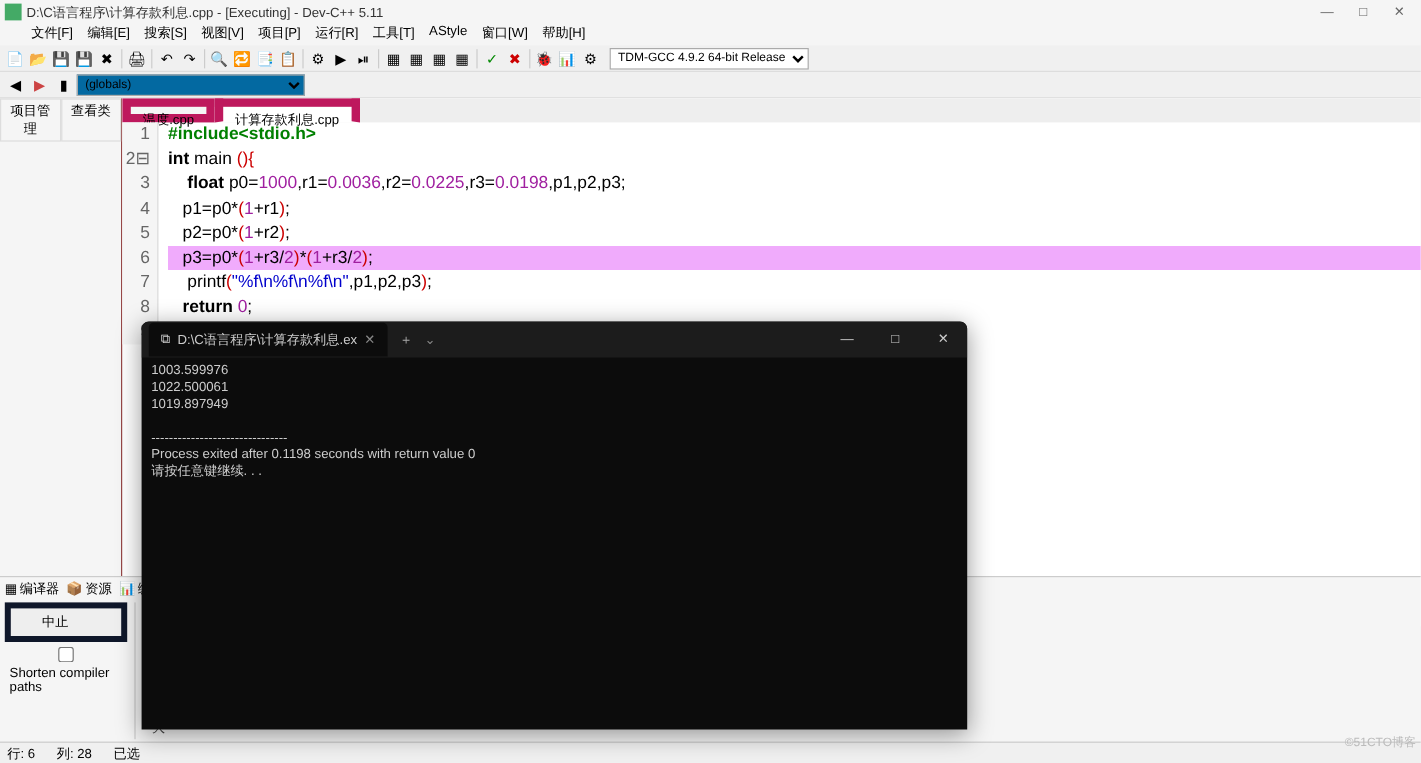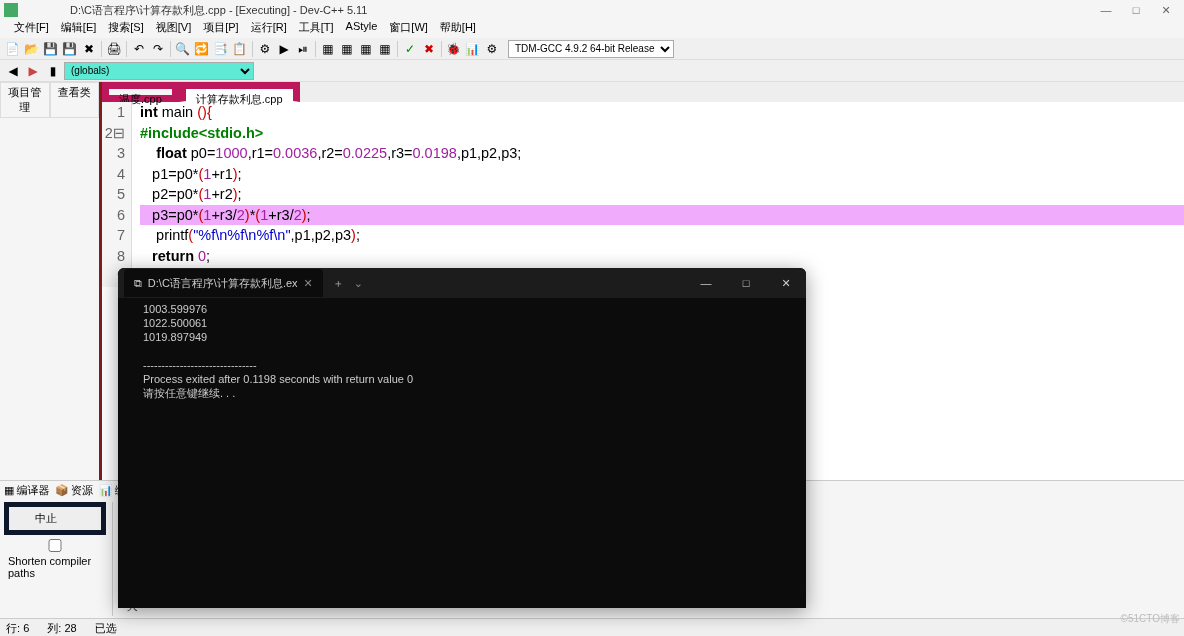--- a/index.html
+++ b/index.html
@@ -1,31 +1,31 @@
 <!DOCTYPE html>
 <html><head>
 <meta charset="utf-8">
 <style>
 * { margin:0; padding:0; box-sizing:border-box; font-family:"Microsoft YaHei","Segoe UI",sans-serif; }
 body { background:#f0f0f0; width:1184px; height:636px; overflow:hidden; font-size:11px; color:#000; position:relative; }
-.titlebar { height:20px; background:#f5f5f5; display:flex; align-items:center; padding:0 4px;gap:48px; }
+.titlebar { height:20px; background:#f5f5f5; display:flex; align-items:center; padding:0 4px; }
 .titlebar .app-icon { width:14px; height:14px; background:#4a6; margin-right:4px; display:inline-block; }
 .titlebar .title { flex:1; font-size:11px; color:#333; }
 .win-btns { display:flex; gap:18px; padding-right:8px; }
 .win-btn { width:12px; height:12px; color:#666; font-size:11px; text-align:center; line-height:12px; cursor:default; }
-.menubar { height:18px; background:#f5f5f5; display:flex; padding:0 8px; font-size:11px; }
+.menubar { height:18px; background:#f5f5f5; display:flex; padding:0 20px; font-size:11px; }
 .menubar span { padding:0 6px; cursor:default; }
 .toolbar { height:22px; background:#f0f0f0; display:flex; align-items:center; padding:0 4px; gap:1px; border-bottom:1px solid #ddd; }
 .tb-btn { width:18px; height:18px; display:flex; align-items:center; justify-content:center; font-size:12px; cursor:default; border:1px solid transparent; }
 .tb-sep { width:1px; height:16px; background:#ccc; margin:0 2px; }
 .compiler-sel { height:18px; font-size:10px; border:1px solid #aaa; background:#fff; padding:0 2px; margin-left:6px; }
 .toolbar2 { height:22px; background:#f0f0f0; display:flex; align-items:center; padding:0 4px; gap:2px; border-bottom:1px solid #ddd; }
-.globals-sel { height:18px; font-size:10px; border:1px solid #aaa; background:#5eead4; padding:0 2px; width:190px; }
+.globals-sel { height:18px; font-size:10px; border:1px solid #aaa; background:#0369a1; padding:0 2px; width:190px; }
 .main { display:flex; height:440px; }
-.sidebar { width:102px; background:#f5f5f5; border-right:3px solid #7f1d1d; }
+.sidebar { width:102px; background:#f5f5f5; border-right:1px solid #7f1d1d; }
 .sidebar-tabs { display:flex; font-size:11px; }
 .sidebar-tabs span { flex:1; padding:2px 4px; border:1px solid #ddd; text-align:center; }
 .editor-area { flex:1; background:#fff; }
 .file-tabs { height:20px; background:#eee; display:flex; font-size:11px; }
 .file-tab { padding:3px 10px; border:7px solid #be185d; background:#f5f5f5; }
 .file-tab.active { background:#fff; border-bottom:1px solid #fff; }
 .code { display:flex; font-family:Consolas,monospace; font-size:14.5px; line-height:20px; }
 .gutter { width:30px; background:#f5f5f5; text-align:right; padding-right:6px; color:#666; border-right:1px solid #ddd; }
 .gutter div { height:20.5px; }
 .code-body { flex:1; padding-left:8px; }
@@ -43,21 +43,21 @@
 .abort-btn { padding:4px 26px; border:5px solid #0f172a; background:#eee; }
 .status { position:absolute; bottom:0; left:0; right:0; height:18px; background:#f0f0f0; border-top:1px solid #ccc; font-size:11px; display:flex; gap:18px; padding:2px 6px; }
 .console { position:absolute; left:118px; top:268px; width:688px; height:340px; background:#0c0c0c; color:#ccc; font-family:Consolas,monospace; font-size:11px; border-radius:6px 6px 0 0; box-shadow:0 4px 20px rgba(0,0,0,.4); overflow:hidden; }
 .con-titlebar { height:30px; background:#1c1c1c; display:flex; align-items:center; }
 .con-tab { background:#0c0c0c; height:28px; display:flex; align-items:center; padding:0 10px; gap:6px; font-size:11px; margin-left:6px; border-radius:4px 4px 0 0; }
 .con-tab .x { color:#888; cursor:default; }
 .con-add { color:#aaa; padding:0 10px; cursor:default; }
 .con-down { color:#888; }
 .con-winbtns { margin-left:auto; display:flex; }
 .con-winbtn { width:40px; height:30px; text-align:center; line-height:30px; color:#ccc; font-size:11px; }
-.con-body { padding:4px 25px; white-space:pre; line-height:14px; }
+.con-body { padding:4px 8px; white-space:pre; line-height:14px; }
 .watermark { position:absolute; right:4px; bottom:10px; font-size:10px; color:#bbb; }
 .checkbox-row { display:flex; gap:3px; padding:4px; font-size:11px;flex-direction:column; }
 .column-left { width:102px; }
 .column-right { padding-left:5px; border-left:1px solid #ccc; }
 .sub-lbl { font-size:11px; color:#444; padding:2px; }
 </style>
 </head>
 <body>
 
 <div class="titlebar">
@@ -143,22 +143,22 @@
           <div>2⊟</div>
           <div>3</div>
           <div>4</div>
           <div>5</div>
           <div>6</div>
           <div>7</div>
           <div>8</div>
           <div>9</div>
         </div>
       <div class="code-body" id="codebody">
+          <div class="code-line"><span class="kw-green">#include&lt;stdio.h&gt;</span></div>
           <div class="code-line"><span class="kw-bold">int</span><span> main </span><span class="symbol-red">(){</span></div>
-          <div class="code-line"><span class="kw-green">#include&lt;stdio.h&gt;</span></div>
           <div class="code-line"><span>    </span><span class="kw-bold">float</span><span> p0=</span><span class="num-purple">1000</span><span>,r1=</span><span class="num-purple">0.0036</span><span>,r2=</span><span class="num-purple">0.0225</span><span>,r3=</span><span class="num-purple">0.0198</span><span>,p1,p2,p3;</span></div>
           <div class="code-line"><span>   p1=p0*</span><span class="symbol-red">(</span><span class="num-purple">1</span><span>+r1</span><span class="symbol-red">)</span><span>;</span></div>
           <div class="code-line"><span>   p2=p0*</span><span class="symbol-red">(</span><span class="num-purple">1</span><span>+r2</span><span class="symbol-red">)</span><span>;</span></div>
           <div class="code-line hl-line"><span>   p3=p0*</span><span class="symbol-red">(</span><span class="num-purple">1</span><span>+r3/</span><span class="num-purple">2</span><span class="symbol-red">)</span><span>*</span><span class="symbol-red">(</span><span class="num-purple">1</span><span>+r3/</span><span class="num-purple">2</span><span class="symbol-red">)</span><span>;</span></div>
           <div class="code-line"><span>    printf</span><span class="symbol-red">(</span><span class="str-blue">"%f\n%f\n%f\n"</span><span>,p1,p2,p3</span><span class="symbol-red">)</span><span>;</span></div>
           <div class="code-line"><span>   </span><span class="kw-bold">return</span><span> </span><span class="num-purple">0</span><span>;</span></div>
           <div class="code-line"><span class="symbol-red">}</span></div>
         </div>
     </div>
   </div>

